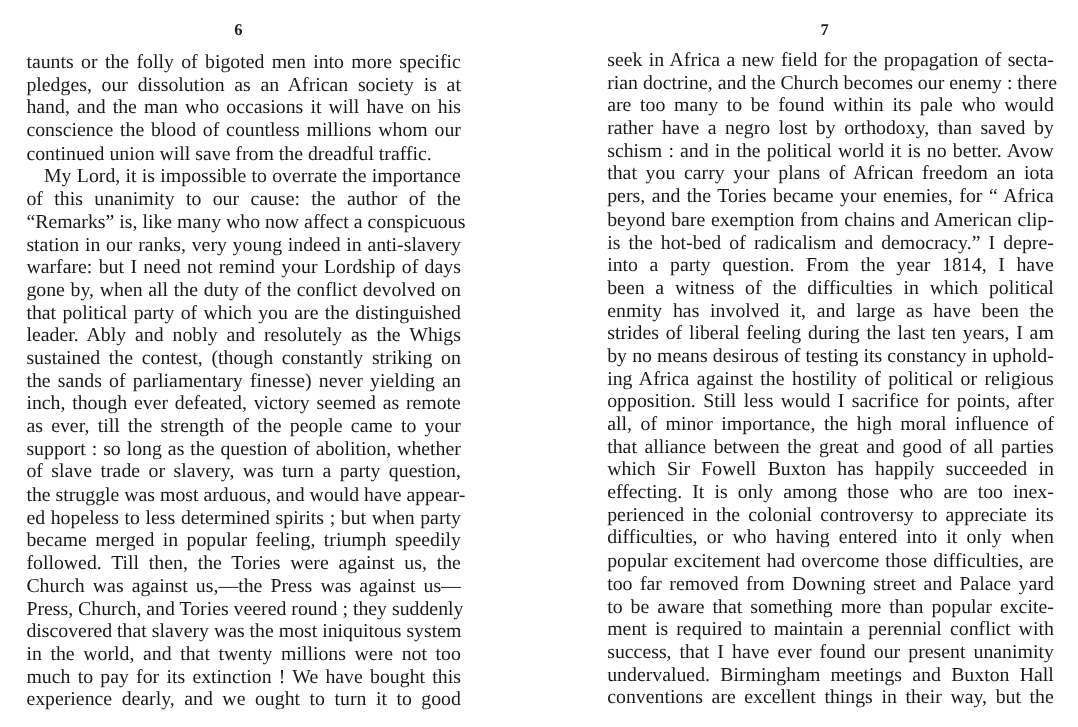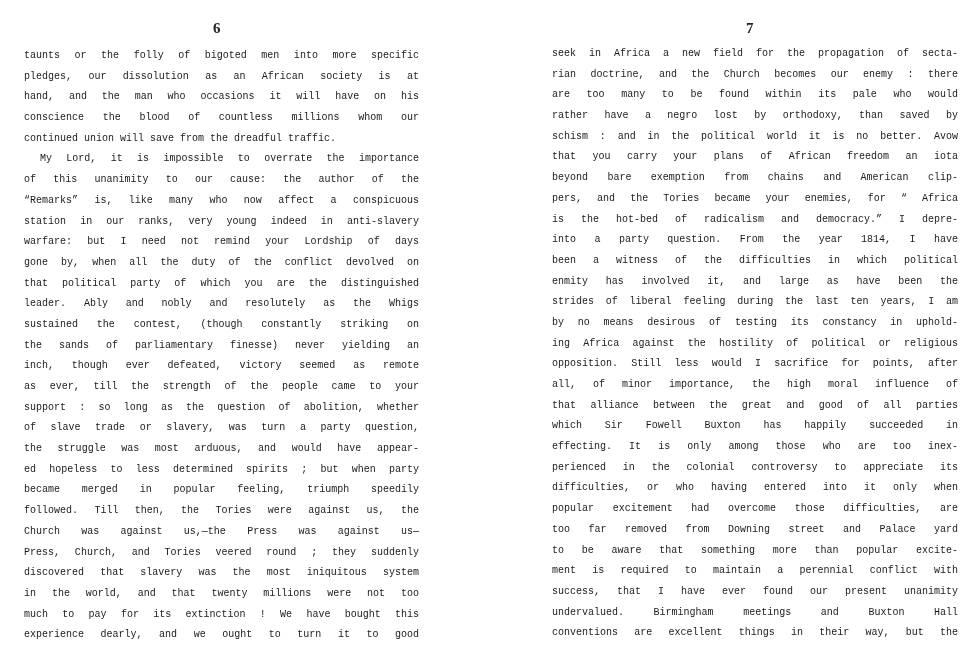--- a/index.html
+++ b/index.html
@@ -8,23 +8,23 @@
   .page { position: absolute; top: 0; height: 661px; }
   .page-left { left: 0; width: 440px; }
   .page-right { left: 530px; width: 450px; }
   .page-number { position: absolute; top: 20px; font-size: 15px; font-weight: bold;
                  font-family: "Liberation Serif", serif; color: #222; }
   .page-left .page-number { left: 213px; }
   .page-right .page-number { left: 216px; }
   .lines { position: absolute; margin: 0; padding: 0; list-style: none; }
   .page-left .lines { left: 24px; top: 46px; width: 395px; }
   .page-right .lines { left: 22px; top: 44px; width: 406px; }
-  .line { height: 20.7px; line-height: 20.7px; font-size: 10px; white-space: nowrap;
+  .line { height: 20.7px; line-height: 20.7px; font-size: 18px; white-space: nowrap;
           text-align: justify; text-align-last: justify;
-          font-family: Liberation Mono, monospace; }
+          font-family: Liberation Serif, serif; }
   .line.last { text-align-last: left; }
   .line.indent { padding-left: 16px; }
 </style>
 </head>
 <body>
 
 <div class="page page-left">
   <div class="page-number">6</div>
   <ul class="lines" id="left-lines">
       <li class="line">taunts or the folly of bigoted men into more specific</li>
@@ -61,22 +61,22 @@
 
 <div class="page page-right">
   <div class="page-number">7</div>
   <ul class="lines" id="right-lines">
       <li class="line">seek in Africa a new field for the propagation of secta-</li>
       <li class="line">rian doctrine, and the Church becomes our enemy : there</li>
       <li class="line">are too many to be found within its pale who would</li>
       <li class="line">rather have a negro lost by orthodoxy, than saved by</li>
       <li class="line">schism : and in the political world it is no better.   Avow</li>
       <li class="line">that you carry your plans of African freedom an iota</li>
+      <li class="line">pers, and the Tories became your enemies, for “ Africa</li>
       <li class="line">beyond bare exemption from chains and American clip-</li>
-      <li class="line">pers, and the Tories became your enemies, for “ Africa</li>
       <li class="line">is the hot-bed of radicalism and democracy.”  I depre-</li>
       <li class="line">into a party question.  From the year 1814, I have</li>
       <li class="line">been a witness of the difficulties in which political</li>
       <li class="line">enmity has involved it, and large as have been the</li>
       <li class="line">strides of liberal feeling during the last ten years, I am</li>
       <li class="line">by no means desirous of testing its constancy in uphold-</li>
       <li class="line">ing Africa against the hostility of political or religious</li>
       <li class="line">opposition.  Still less would I sacrifice for points, after</li>
       <li class="line">all, of minor importance, the high moral influence of</li>
       <li class="line">that alliance between the great and good of all parties</li>

